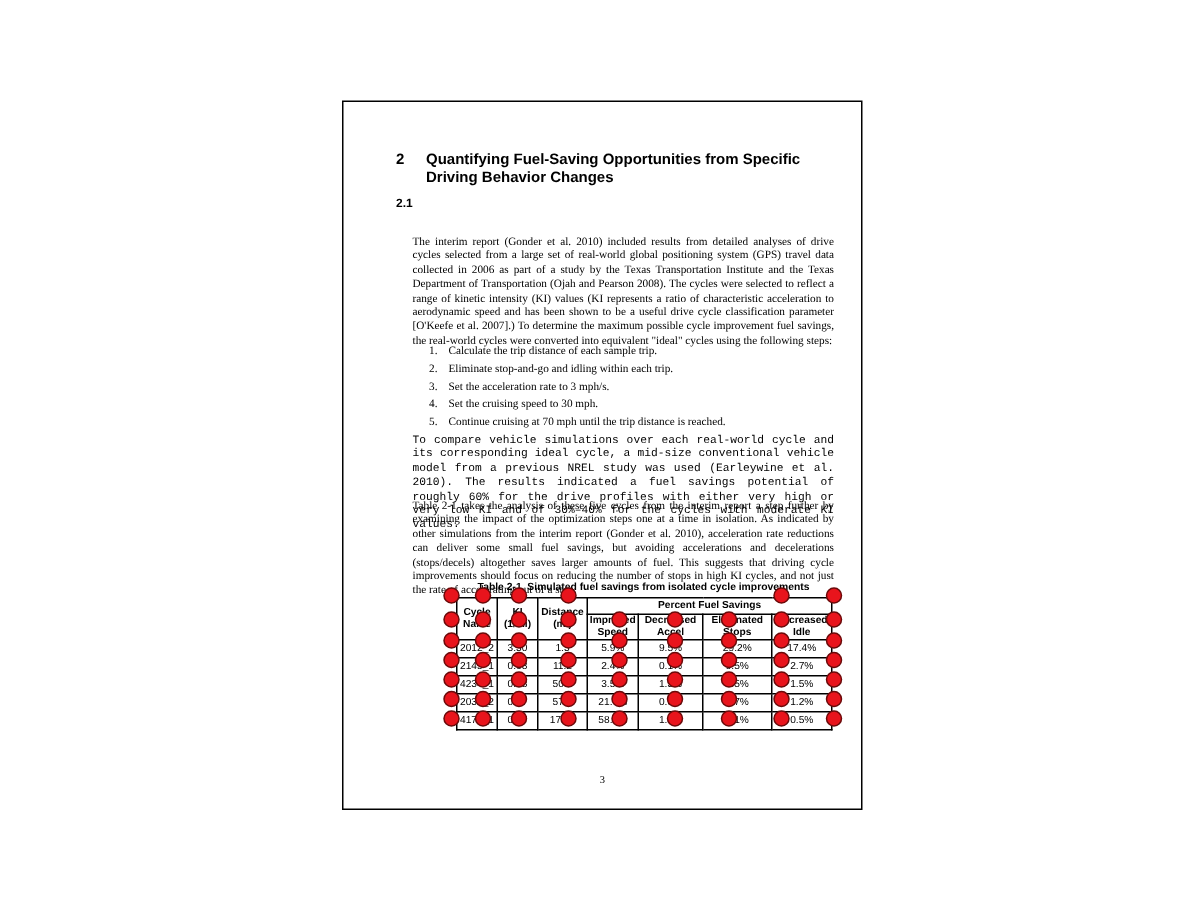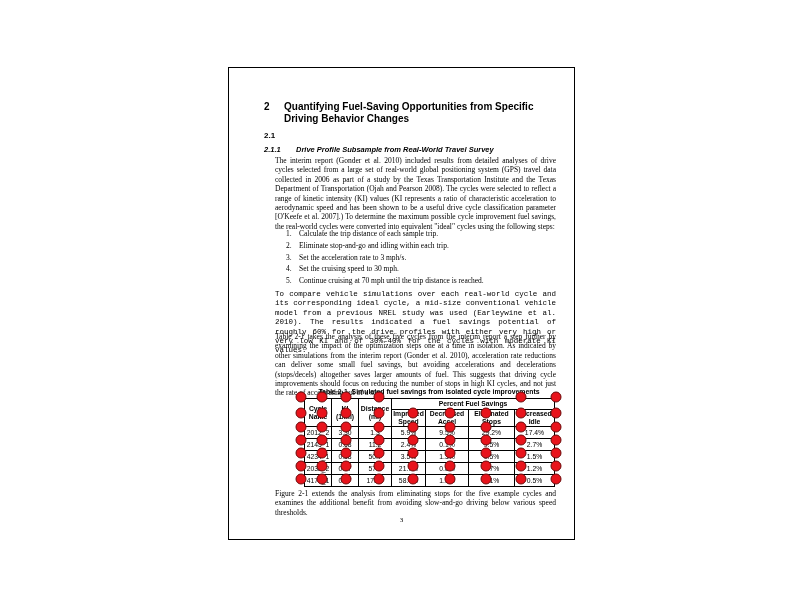--- a/index.html
+++ b/index.html
@@ -73,24 +73,20 @@
 
   <div class="abs heading">
     <span class="num">2</span>
     <span>Quantifying Fuel-Saving Opportunities from Specific Driving Behavior Changes</span>
   </div>
 
   <div class="abs h2">
     <span class="num">2.1</span>
   </div>
 
-  <div class="abs h3">
-    <span class="num">2.1.1</span>
-    <span>Drive Profile Subsample from Real-World Travel Survey</span>
-  </div>
 
   <div id="p1" class="abs para">The interim report (Gonder et al. 2010) included results from detailed analyses of drive cycles selected from a large set of real-world global positioning system (GPS) travel data collected in 2006 as part of a study by the Texas Transportation Institute and the Texas Department of Transportation (Ojah and Pearson 2008). The cycles were selected to reflect a range of kinetic intensity (KI) values (KI represents a ratio of characteristic acceleration to aerodynamic speed and has been shown to be a useful drive cycle classification parameter [O'Keefe et al. 2007].) To determine the maximum possible cycle improvement fuel savings, the real-world cycles were converted into equivalent "ideal" cycles using the following steps:</div>
 
   <div id="steps" class="abs">
       <div class="step">
         <span class="n">1.</span>
         <span>Calculate the trip distance of each sample trip.</span>
       </div>
       <div class="step">
         <span class="n">2.</span>
@@ -182,21 +178,20 @@
           <td>0.07</td>
           <td>173.9</td>
           <td>58.4%</td>
           <td>1.3%</td>
           <td>2.1%</td>
           <td>0.5%</td>
         </tr>
       </tbody>
   </table>
 
-  <div id="p4" class="abs para">Figure 2-1 extends the analysis from eliminating stops for the five example cycles and examines the additional benefit from avoiding slow-and-go driving below various speed thresholds.</div>
 
   <div class="abs pagenum">3</div>
 
 </div>
 
 <div id="dot-layer">
     <div class="dot" style="left: 301px; top: 397px; width: 11px; height: 11px; background: rgb(232, 20, 28); border: 1px solid rgb(107, 10, 10);"></div>
     <div class="dot" style="left: 322px; top: 397px; width: 11px; height: 11px; background: rgb(232, 20, 28); border: 1px solid rgb(107, 10, 10);"></div>
     <div class="dot" style="left: 346px; top: 397px; width: 11px; height: 11px; background: rgb(232, 20, 28); border: 1px solid rgb(107, 10, 10);"></div>
     <div class="dot" style="left: 379px; top: 397px; width: 11px; height: 11px; background: rgb(232, 20, 28); border: 1px solid rgb(107, 10, 10);"></div>

